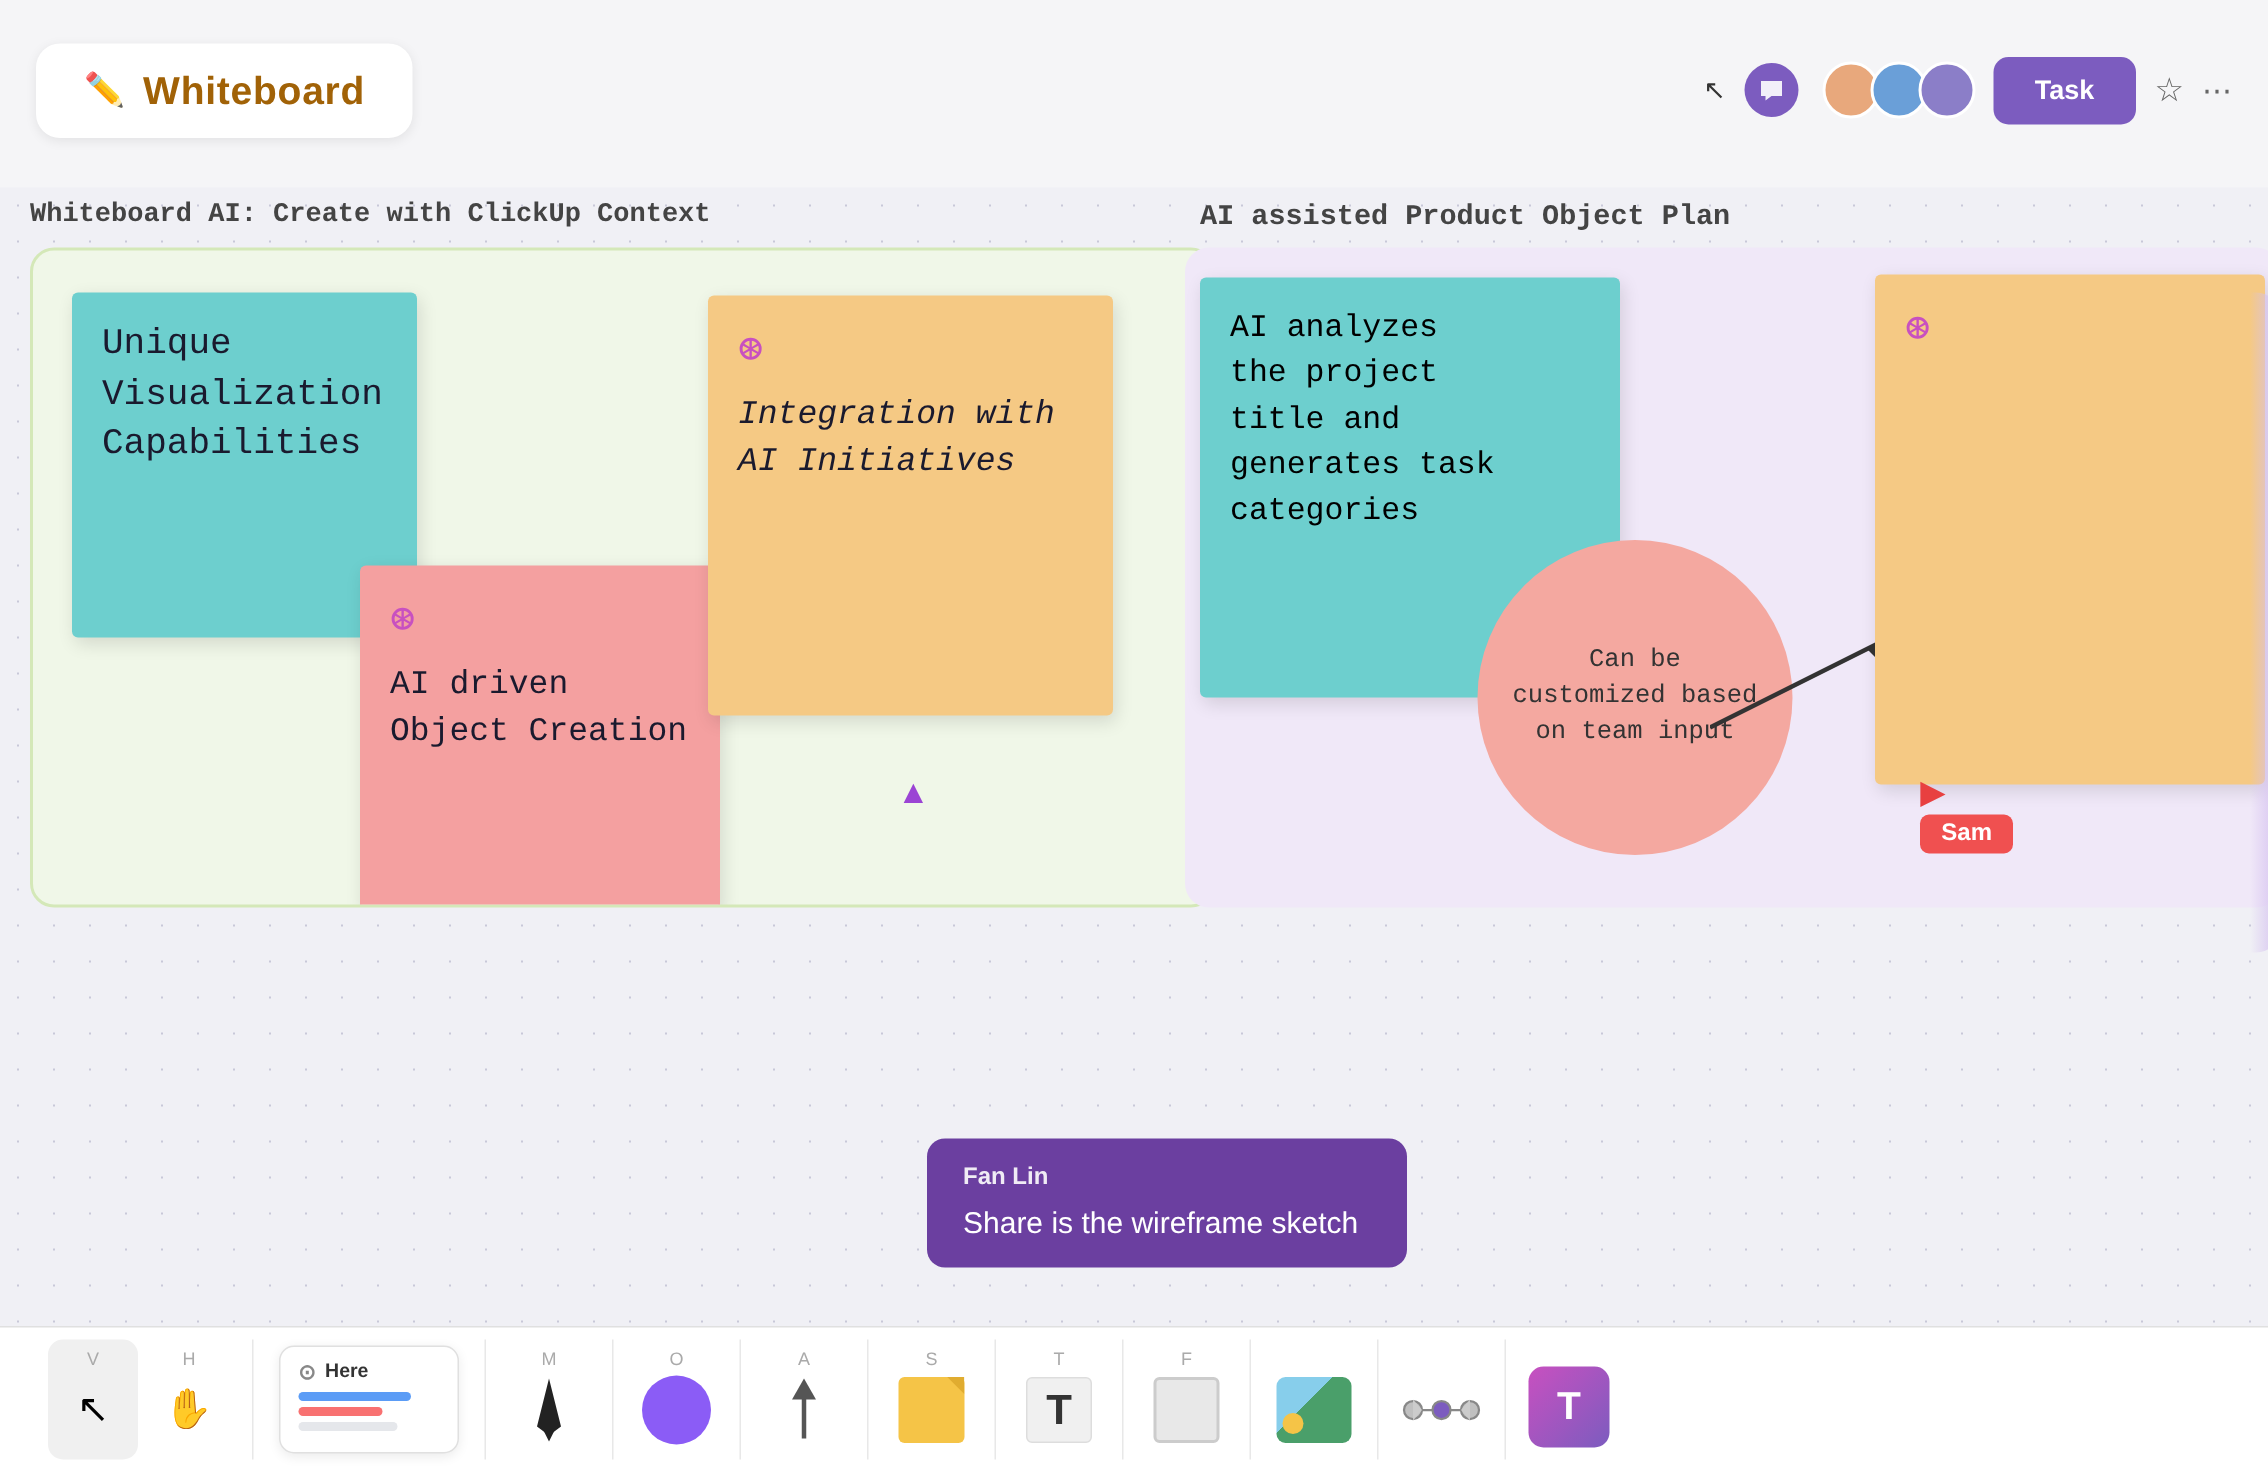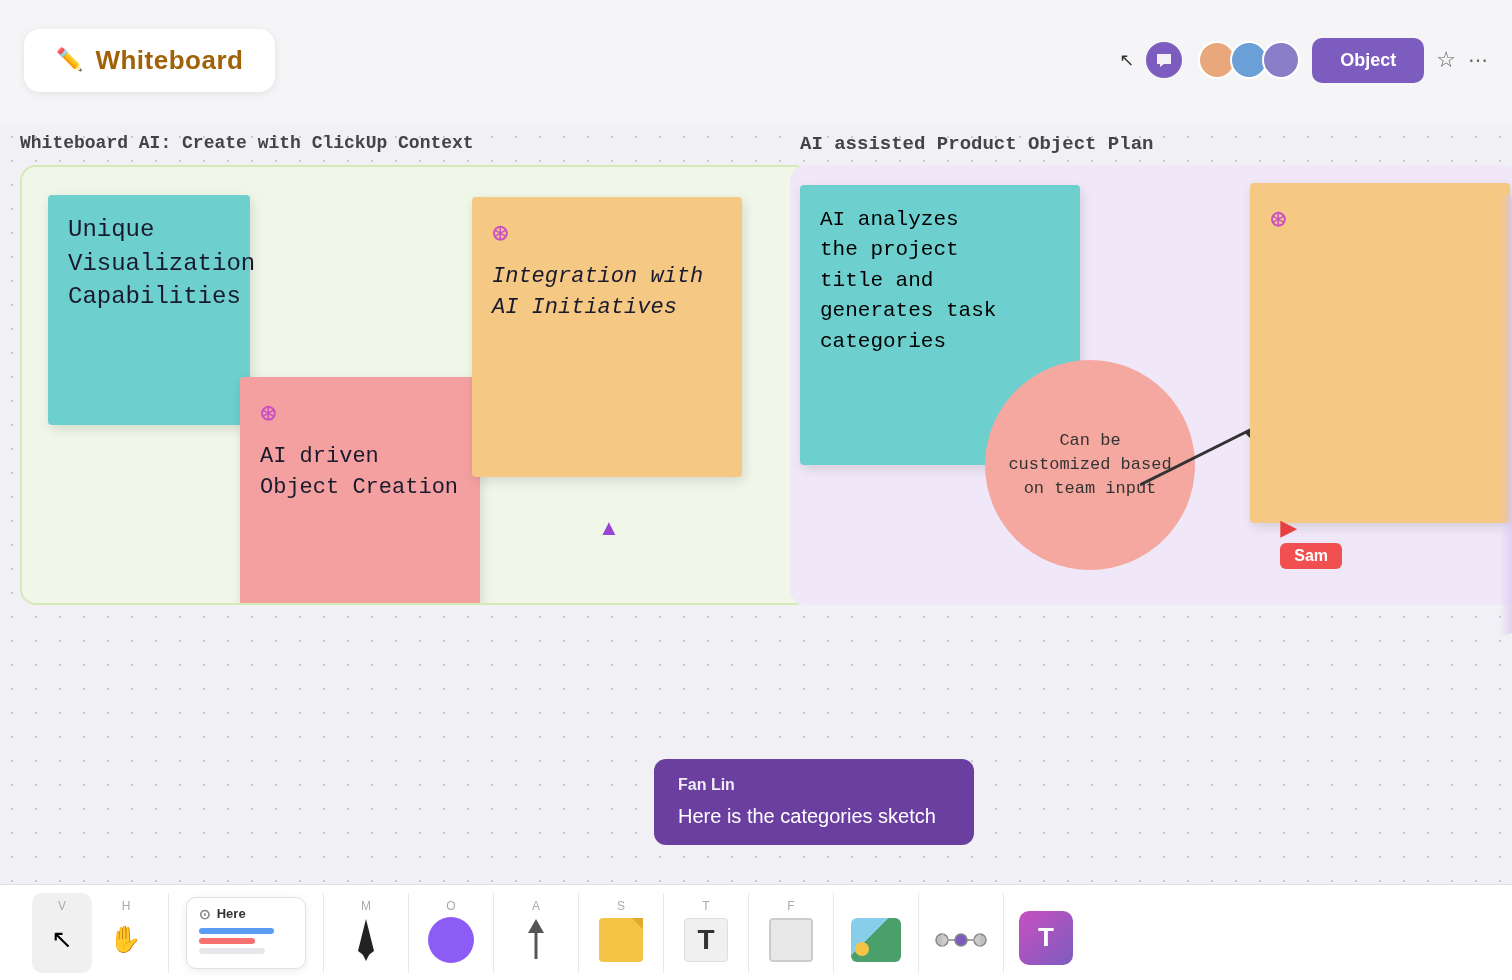--- a/index.html
+++ b/index.html
@@ -177,21 +177,20 @@
       color: #333;
       top: 200px; left: 200px;
     }
 
     
     .tooltip-container {
       position: absolute;
       bottom: 50px;
       left: 620px;
       z-index: 20;
-      margin-left: 36px;
     }
     .tooltip-box {
       background: #6b3fa0;
       color: white;
       border-radius: 12px;
       padding: 14px 24px;
       font-size: 18px;
       line-height: 1.5;
       min-width: 320px;
     }
@@ -339,36 +338,36 @@
         <path d="M2 2h14v10H9l-4 3v-3H2V2z" fill="white" opacity="0.9"></path>
       </svg>
     </div>
 
     <div class="avatars">
       <div class="avatar av1"></div>
       <div class="avatar av2"></div>
       <div class="avatar av3"></div>
     </div>
 
-    <button class="share-btn">Object</button>
+    <button class="share-btn">Task</button>
 
     <span class="star-icon">☆</span>
 
     <span class="more-icon" style="font-size:20px;">⋯</span>
   </div>
 </div>
 
 <div class="canvas">
 
   <div class="sl-left" style="top:8px;">Whiteboard AI: Create with ClickUp Context</div>
   <div class="sl-right" style="top:8px;">AI assisted Product Object Plan</div>
 
   <div class="left-board" style="top:40px;">
 
-    <div class="sticky sticky-teal" style="top:28px; left:26px; width:202px; height:230px; font-size:24px; line-height:1.4;">
+    <div class="sticky sticky-teal" style="top:28px; left:26px; width:230px; height:230px; font-size:24px; line-height:1.4;">
       <span>Unique<br>Visualization<br>Capabilities</span>
     </div>
 
     <div class="sticky sticky-pink" style="top:210px; left:218px; width:240px; height:230px; font-size:22px; line-height:1.4;">
       <span class="ai-icon" style="color:#c850c0; font-size:28px;">⊛</span>
       <span>AI driven<br>Object Creation</span>
     </div>
 
     <div class="sticky sticky-orange" style="top:30px; left:450px; width:270px; height:280px; font-size:22px; line-height:1.4; font-style:italic;">
       <span class="ai-icon" style="color:#c850c0; font-size:28px;">⊛</span>
@@ -398,21 +397,21 @@
 
     <div class="right-edge-hint"></div>
 
   </div>
 
   <div style="position:absolute; top:390px; left:598px; font-size:22px; color:#9b44d4;">▲</div>
 
   <div class="tooltip-container" style="bottom:55px; left:618px;">
     <div class="tooltip-box">
       <div class="tooltip-name">Fan Lin</div>
-      <div class="tooltip-msg">Here is the categories sketch</div>
+      <div class="tooltip-msg">Share is the wireframe sketch</div>
     </div>
   </div>
 
   <div class="sam-cursor" style="top:390px; right:170px;">
     <div style="font-size:22px; color:#e84040;">▶</div>
     <div class="sam-label">Sam</div>
   </div>
 
 </div>
 

